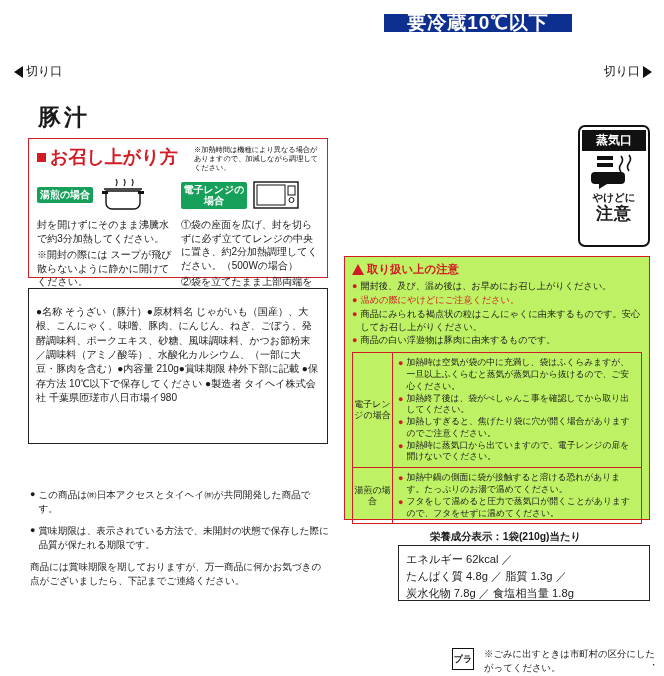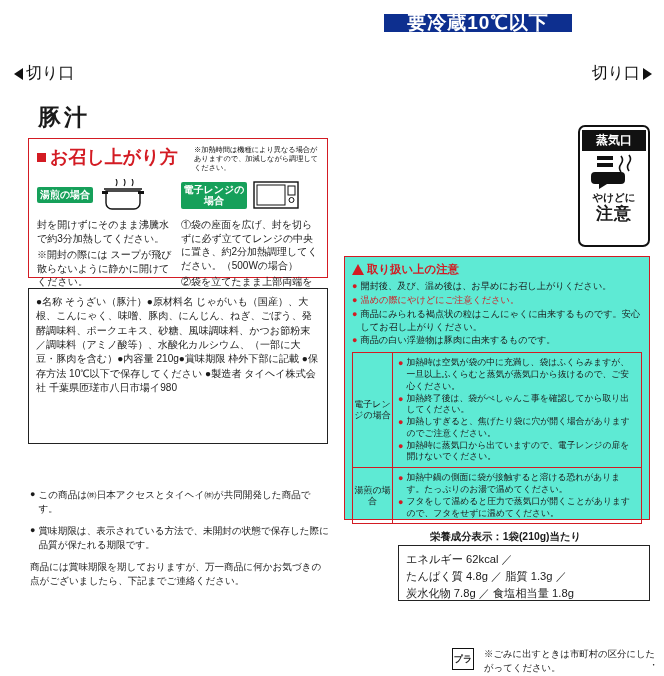--- a/index.html
+++ b/index.html
@@ -22,21 +22,21 @@
     color: #fff;
     font-weight: bold;
     font-size: 19px;
     letter-spacing: 1px;
     display: flex; align-items: center; justify-content: center;
   }
 
   
   .cut {
     position: absolute;
-    font-size: 16px;
+    font-size: 12px;
     color: #111;
     display: flex; align-items: center; gap: 3px;
     font-weight: 500;
   }
   .cut-left { left: 14px; top: 63px; }
   .cut-right { right: 12px; top: 63px; }
   .tri { width:0; height:0; border-style: solid; }
   .tri-l { border-width: 6px 9px 6px 0; border-color: transparent #111 transparent transparent; }
   .tri-r { border-width: 6px 0 6px 9px; border-color: transparent transparent transparent #111; }
 
@@ -102,30 +102,30 @@
   }
   .steam-ico { height: 40px; display:flex; align-items:center; justify-content:center; }
   .steam-l1 { font-size: 10.5px; font-weight:bold; }
   .steam-l2 { font-size: 17px; font-weight:bold; letter-spacing:1px; line-height:1.05;}
 
   
   .ingredients {
     position: absolute; left: 28px; top: 288px;
     width: 300px; height: 156px;
     border: 1px solid #222; background:#fff;
-    padding: 6px 7px;
+    padding: 16px 7px;
     font-size: 10.1px; line-height: 1.42;
     font-family: "Liberation Sans", sans-serif;
   }
 
   
   .handling {
     position: absolute; left: 344px; top: 256px;
     width: 306px; height: 264px;
-    border: 1.5px solid #d31b23; background:#5eead4;
+    border: 1.5px solid #d31b23; background:#bef264;
     padding: 5px 7px;
   }
   .h-title { color:#d31b23; font-weight:bold; font-size: 11.4px; display:flex; gap:3px; align-items:center;}
   .warn-tri {
     width:0;height:0;border-style:solid;border-width:0 6px 11px 6px;
     border-color: transparent transparent #d31b23 transparent; position:relative;
   }
   .h-list { margin-top: 3px; }
   .h-item { font-size: 9.2px; line-height: 1.36; display:flex; gap:3px; margin-bottom:1px; }
   .dot { color:#d31b23; font-size: 9px; line-height:1.45; }

